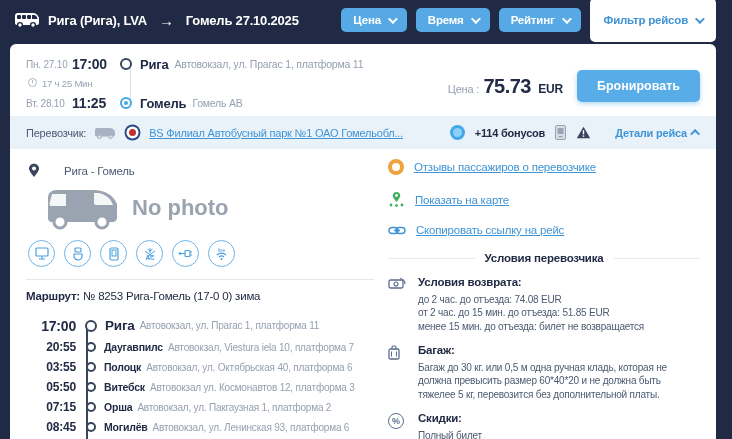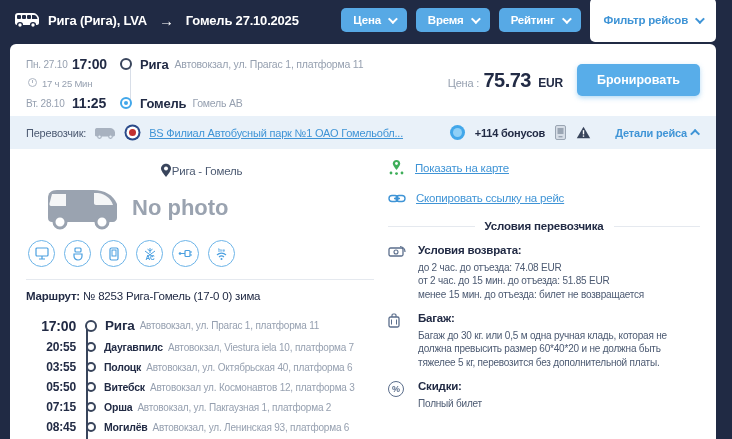--- a/index.html
+++ b/index.html
@@ -37,41 +37,41 @@
   .sum-day { width:46px; color:#96a0b0; font-size:10px; }
   .sum-time { width:44px; font-size:14px; font-weight:bold; color:#222b45; }
   .mark { width:12px; height:12px; border-radius:50%; background:#fff; border:2px solid #39455c; margin:0 8px 0 4px; position:relative; z-index:1; }
   .mark.end { border-color:#42a7ea; }
   .mark.end::after { content:''; position:absolute; left:2px; top:2px; width:4px; height:4px; border-radius:50%; background:#42a7ea; }
   .sum-city { font-size:13px; font-weight:bold; color:#222b45; }
   .sum-addr { font-size:10.5px; color:#96a0b0; margin-left:6px; }
   .dur-row { display:flex; gap:5px; margin:6px 0 6px 2px; color:#96a0b0; font-size:9.5px; }
   .clock { width:9px; height:9px; border:1px solid #aeb6c3; border-radius:50%; position:relative; }
   .clock::after { content:''; position:absolute; left:3px; top:1px; width:1px; height:3px; background:#aeb6c3; }
-  .sum-right { position:absolute; right:16px; top:20px; display:flex; align-items:center; gap:14px; }
+  .sum-right { position:absolute; right:16px; top:26px; display:flex; align-items:center; gap:14px; }
   .price-label { color:#96a0b0; font-size:11px; }
   .price-value { font-size:20px; font-weight:bold; color:#222b45; letter-spacing:-0.5px; }
   .price-cur { font-size:12px; font-weight:bold; color:#222b45; margin-left:3px; }
   .book-btn { background:#58ade9; color:#fff; border:none; font-family:inherit; font-weight:bold;
     font-size:12.5px; padding:9px 20px; border-radius:5px; cursor:pointer; box-shadow:0 2px 5px rgba(88,173,233,.45); }
   
   .carrier { background:#e9f1f9; height:33px; display:flex; align-items:center; padding:0 16px; gap:8px; }
   .carrier-label { font-size:11px; color:#4c5a72; }
   .carrier-link { font-size:11px; color:#3f94d6; text-decoration:underline; cursor:pointer;
     white-space:nowrap; overflow:hidden; text-overflow:ellipsis; max-width:270px; }
   .carrier-right { margin-left:auto; display:flex; align-items:center; gap:10px; }
   .coin { width:15px; height:15px; border-radius:50%; background:#42a7ea; position:relative; }
   .coin::after { content:''; position:absolute; left:3px; top:3px; width:9px; height:9px; border-radius:50%; background:#8fd0f7; }
   .bonus-txt { font-size:11px; color:#222b45; font-weight:bold; }
   .details-link { font-size:11px; color:#3f94d6; cursor:pointer; display:flex; align-items:center; gap:6px; margin-left:14px; font-weight:bold; }
   
   .details { display:flex; padding:10px 16px 0 16px; }
   .col-left { width:348px; flex:none; }
   .col-right { flex:1; padding-left:14px; }
-  .routename { display:flex; align-items:center; gap:0; font-size:11.5px; color:#4c5a72; margin:4px 0 8px 2px;justify-content:center; }
+  .routename { display:flex; align-items:center; gap:24px; font-size:11.5px; color:#4c5a72; margin:4px 0 8px 2px; }
   .nophoto { display:flex; align-items:center; gap:10px; margin:6px 0 10px 18px; }
   .nophoto-txt { font-size:22px; font-weight:bold; color:#9aa3b0; letter-spacing:0; }
   .amenities { display:flex; gap:9px; margin:4px 0 12px 2px; }
   .am { width:27px; height:27px; border-radius:50%; border:1px solid #6cb4e8; display:flex; align-items:center; justify-content:center; color:#4a9fe0; }
   .divider { border-top:1px solid #e5e9ef; margin:2px 0 10px 0; }
   .route-title { font-size:11.5px; color:#222b45; margin-bottom:12px; }
   .route-title b { font-weight:bold; }
   
   .timeline { position:relative; }
   .timeline::before { content:''; position:absolute; left:60px; top:10px; bottom:12px; width:2px; background:#39455c; }
@@ -323,20 +323,24 @@
           
           
           
           
         </div>
       </div>
     </div>
 
     <div class="col-right">
       <div class="rlink">
+        <span class="ring"></span>
+        <a>Отзывы пассажиров о перевозчике</a>
+      </div>
+      <div class="rlink">
         <span>
           <svg width="17" height="17" viewBox="0 0 17 17">
               <path d="M8.5 1C6.3 1 4.8 2.6 4.8 4.6 4.8 7 8.5 11 8.5 11s3.7-4 3.7-6.4C12.2 2.6 10.7 1 8.5 1z" fill="#3fae5a"></path>
               <circle cx="8.5" cy="4.5" r="1.4" fill="#fff"></circle>
               <circle cx="3" cy="14" r="1.4" fill="#3fae5a"></circle>
               <circle cx="8.5" cy="14.6" r="1.4" fill="#3fae5a"></circle>
               <circle cx="14" cy="14" r="1.4" fill="#3fae5a"></circle>
             </svg>
         </span>
         <a>Показать на карте</a>

